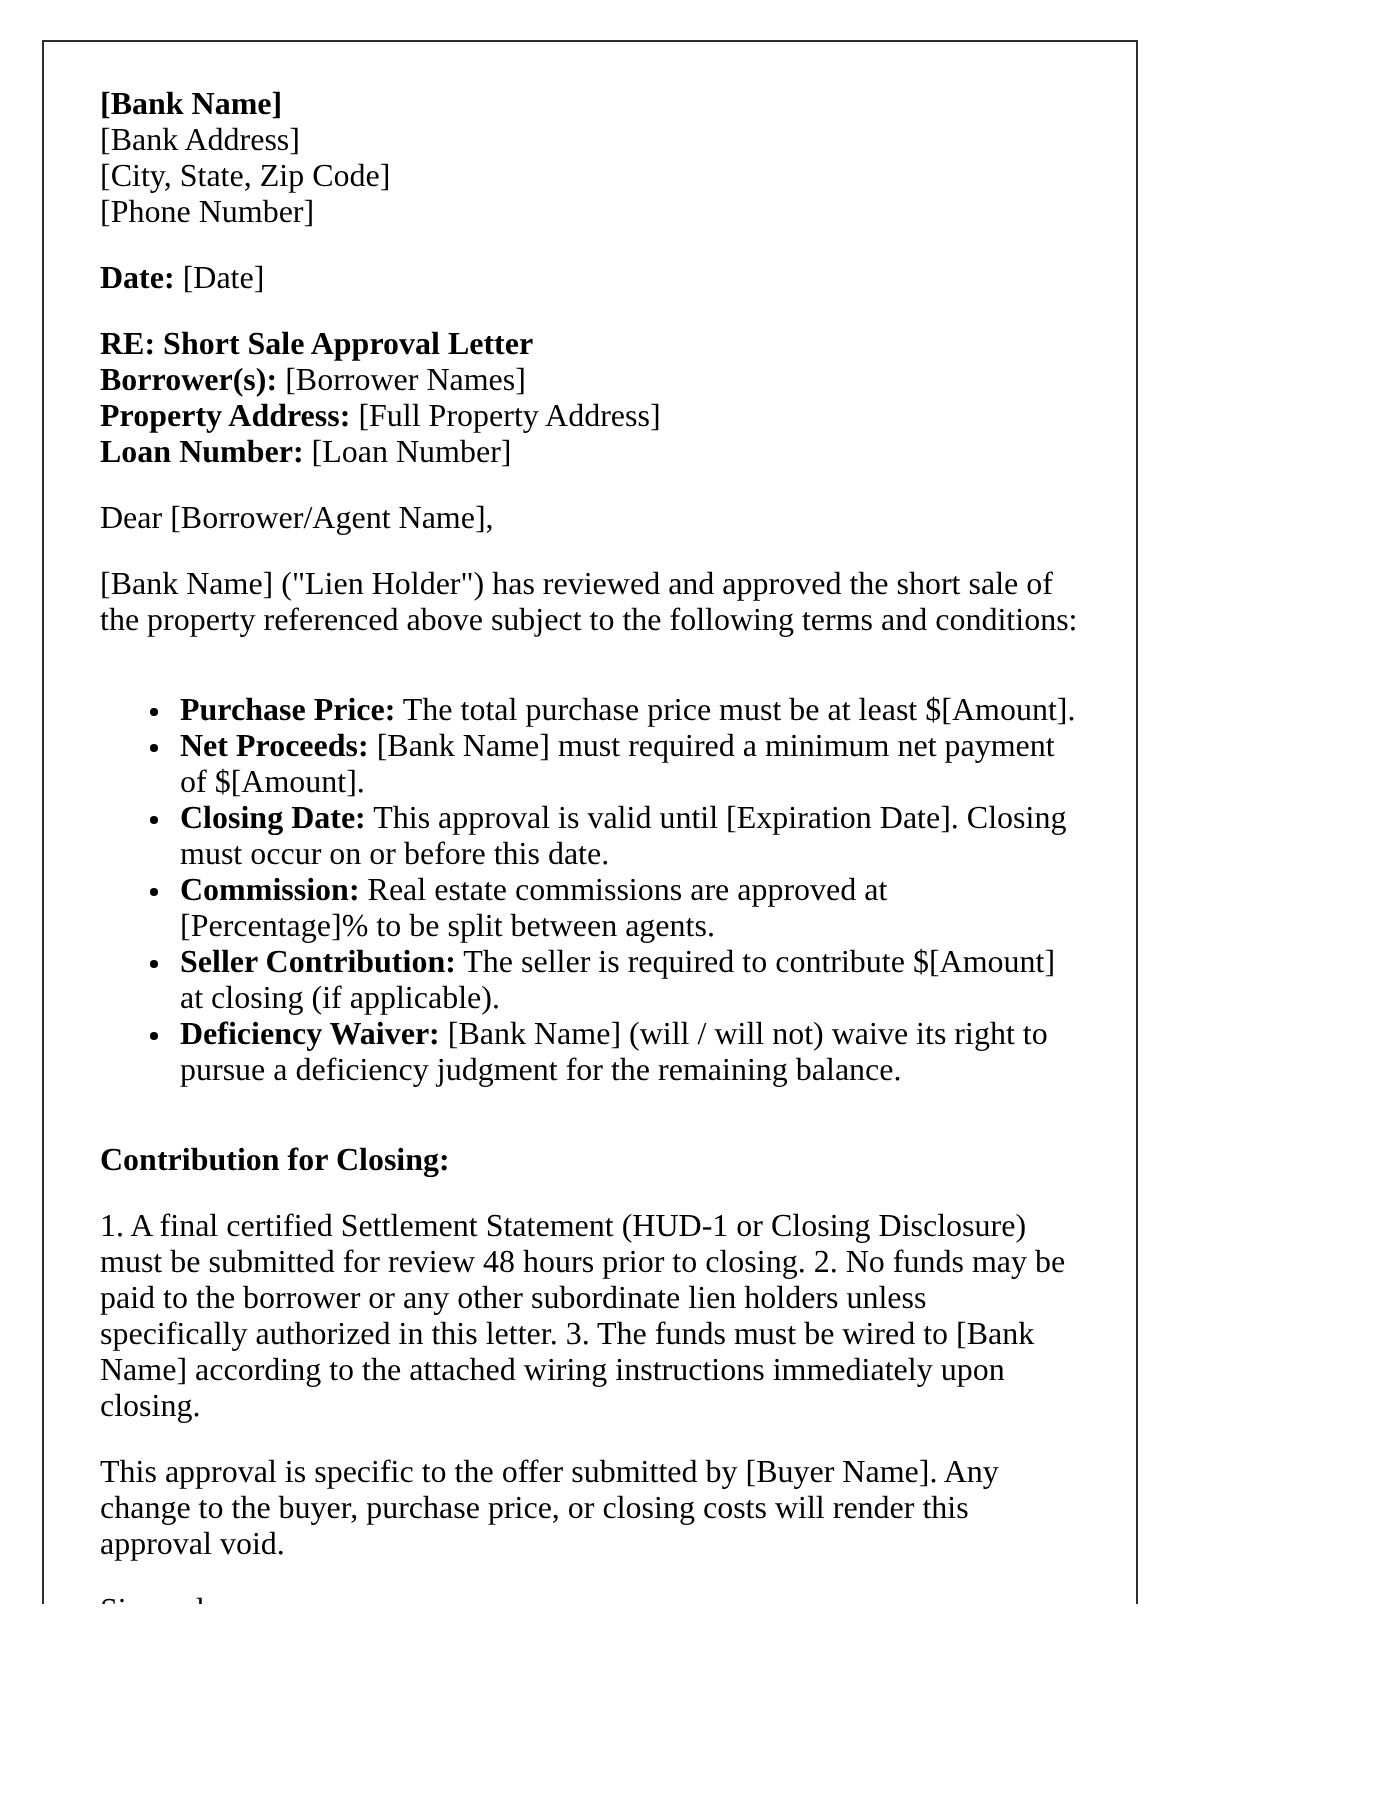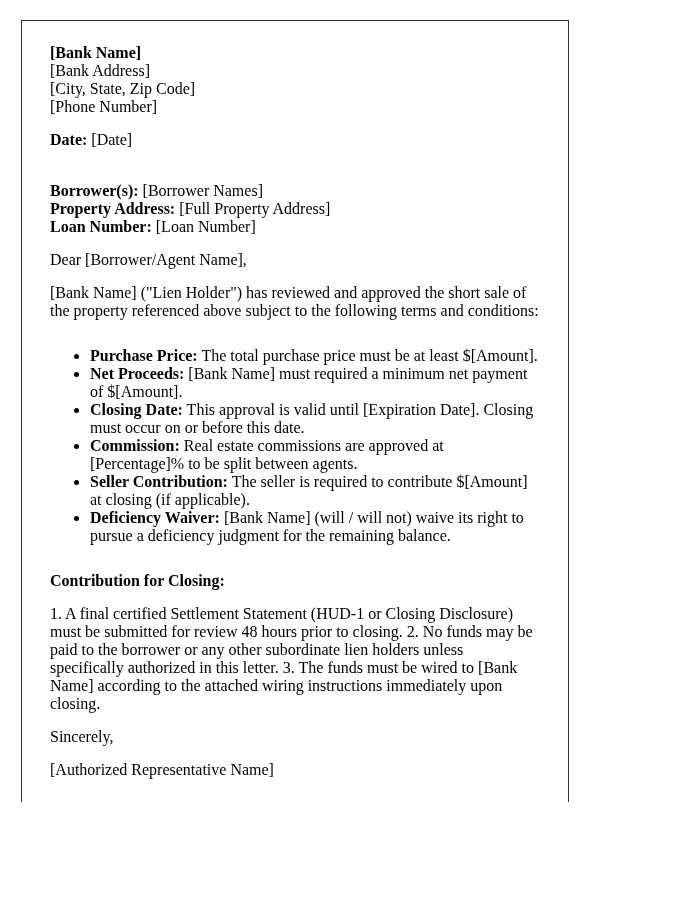--- a/index.html
+++ b/index.html
@@ -47,21 +47,21 @@
     <span>[City, State, Zip Code]</span><br>
     <span>[Phone Number]</span>
   </p>
 
   <p>
     <span class="b">Date:</span>
     <span>[Date]</span>
   </p>
 
   <p>
-    <br>
+    <span class="b">RE: Short Sale Approval Letter</span><br>
     <span class="b">Borrower(s):</span>
     <span>[Borrower Names]</span><br>
     <span class="b">Property Address:</span>
     <span>[Full Property Address]</span><br>
     <span class="b">Loan Number:</span>
     <span>[Loan Number]</span>
   </p>
 
   <p>Dear [Borrower/Agent Name],</p>
 
@@ -95,18 +95,19 @@
   </ul>
 
   <p class="b">Contribution for Closing:</p>
 
   <p>
     <span class="req-item">1. A final certified Settlement Statement (HUD-1 or Closing Disclosure) must be submitted for review 48 hours prior to closing.</span>
     <span class="req-item">2. No funds may be paid to the borrower or any other subordinate lien holders unless specifically authorized in this letter.</span>
     <span class="req-item">3. The funds must be wired to [Bank Name] according to the attached wiring instructions immediately upon closing.</span>
   </p>
 
+  <p>This approval is specific to the offer submitted by [Buyer Name]. Any change to the buyer, purchase price, or closing costs will render this approval void.</p>
 
   <p>Sincerely,</p>
 
   <p>[Authorized Representative Name]</p>
 
 </div>
 
 </body></html>

